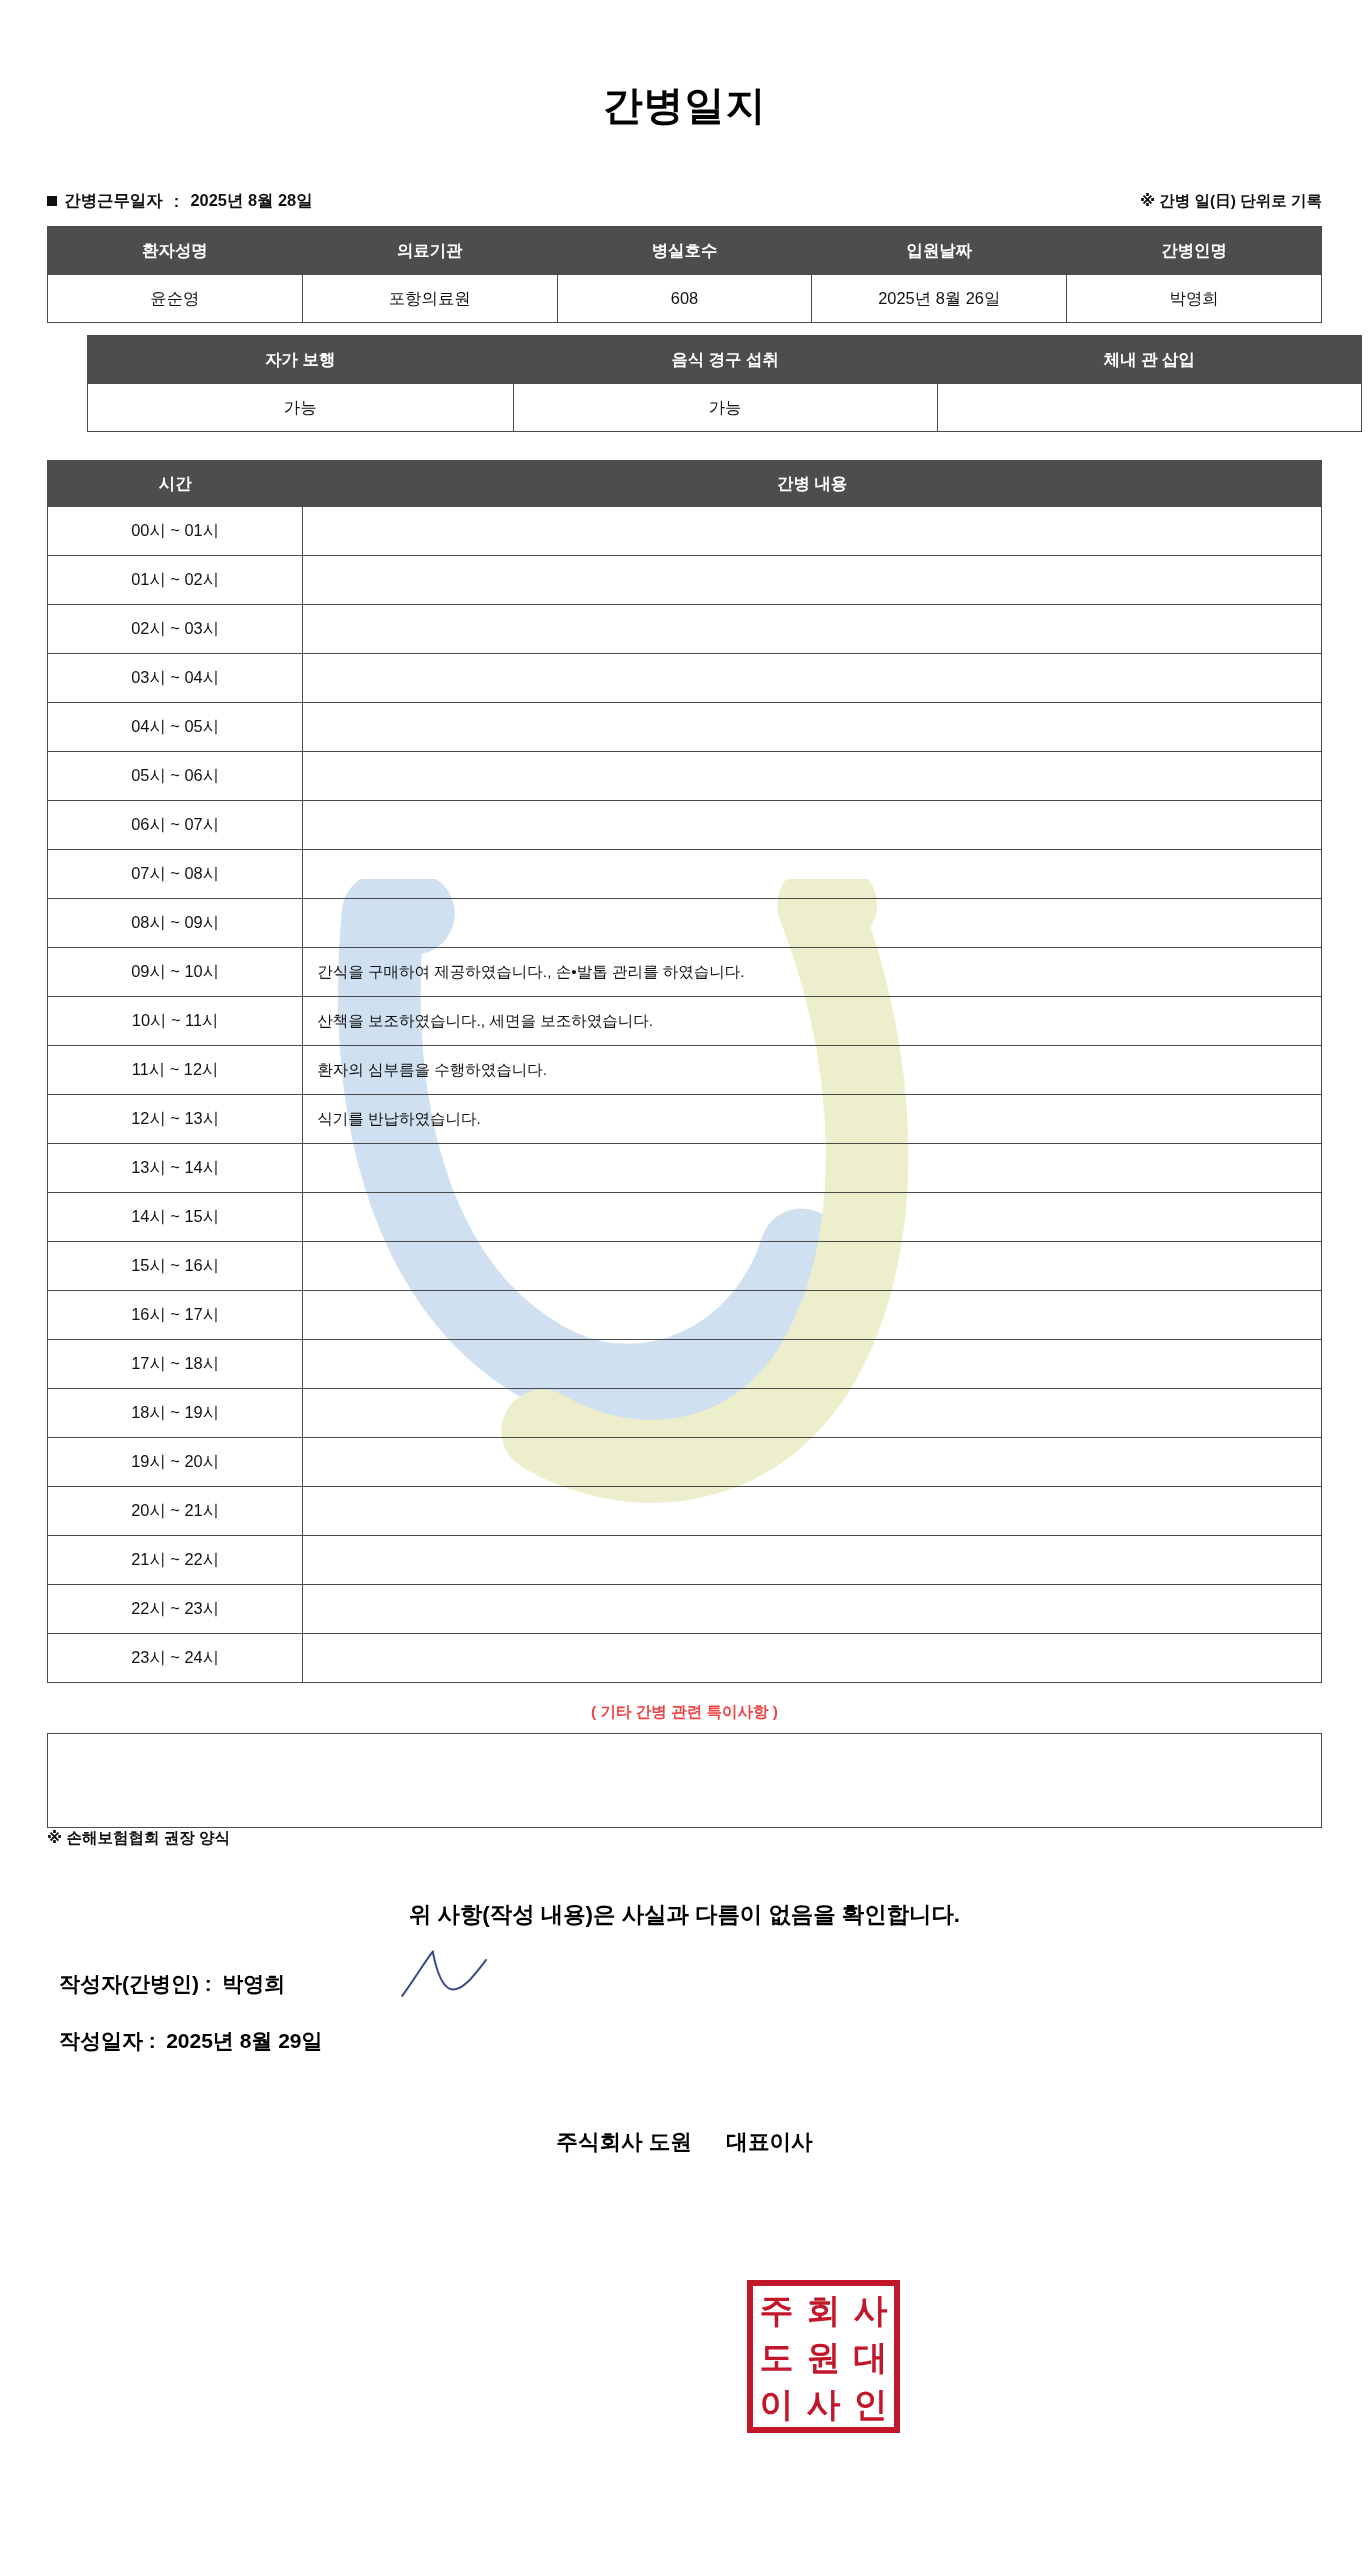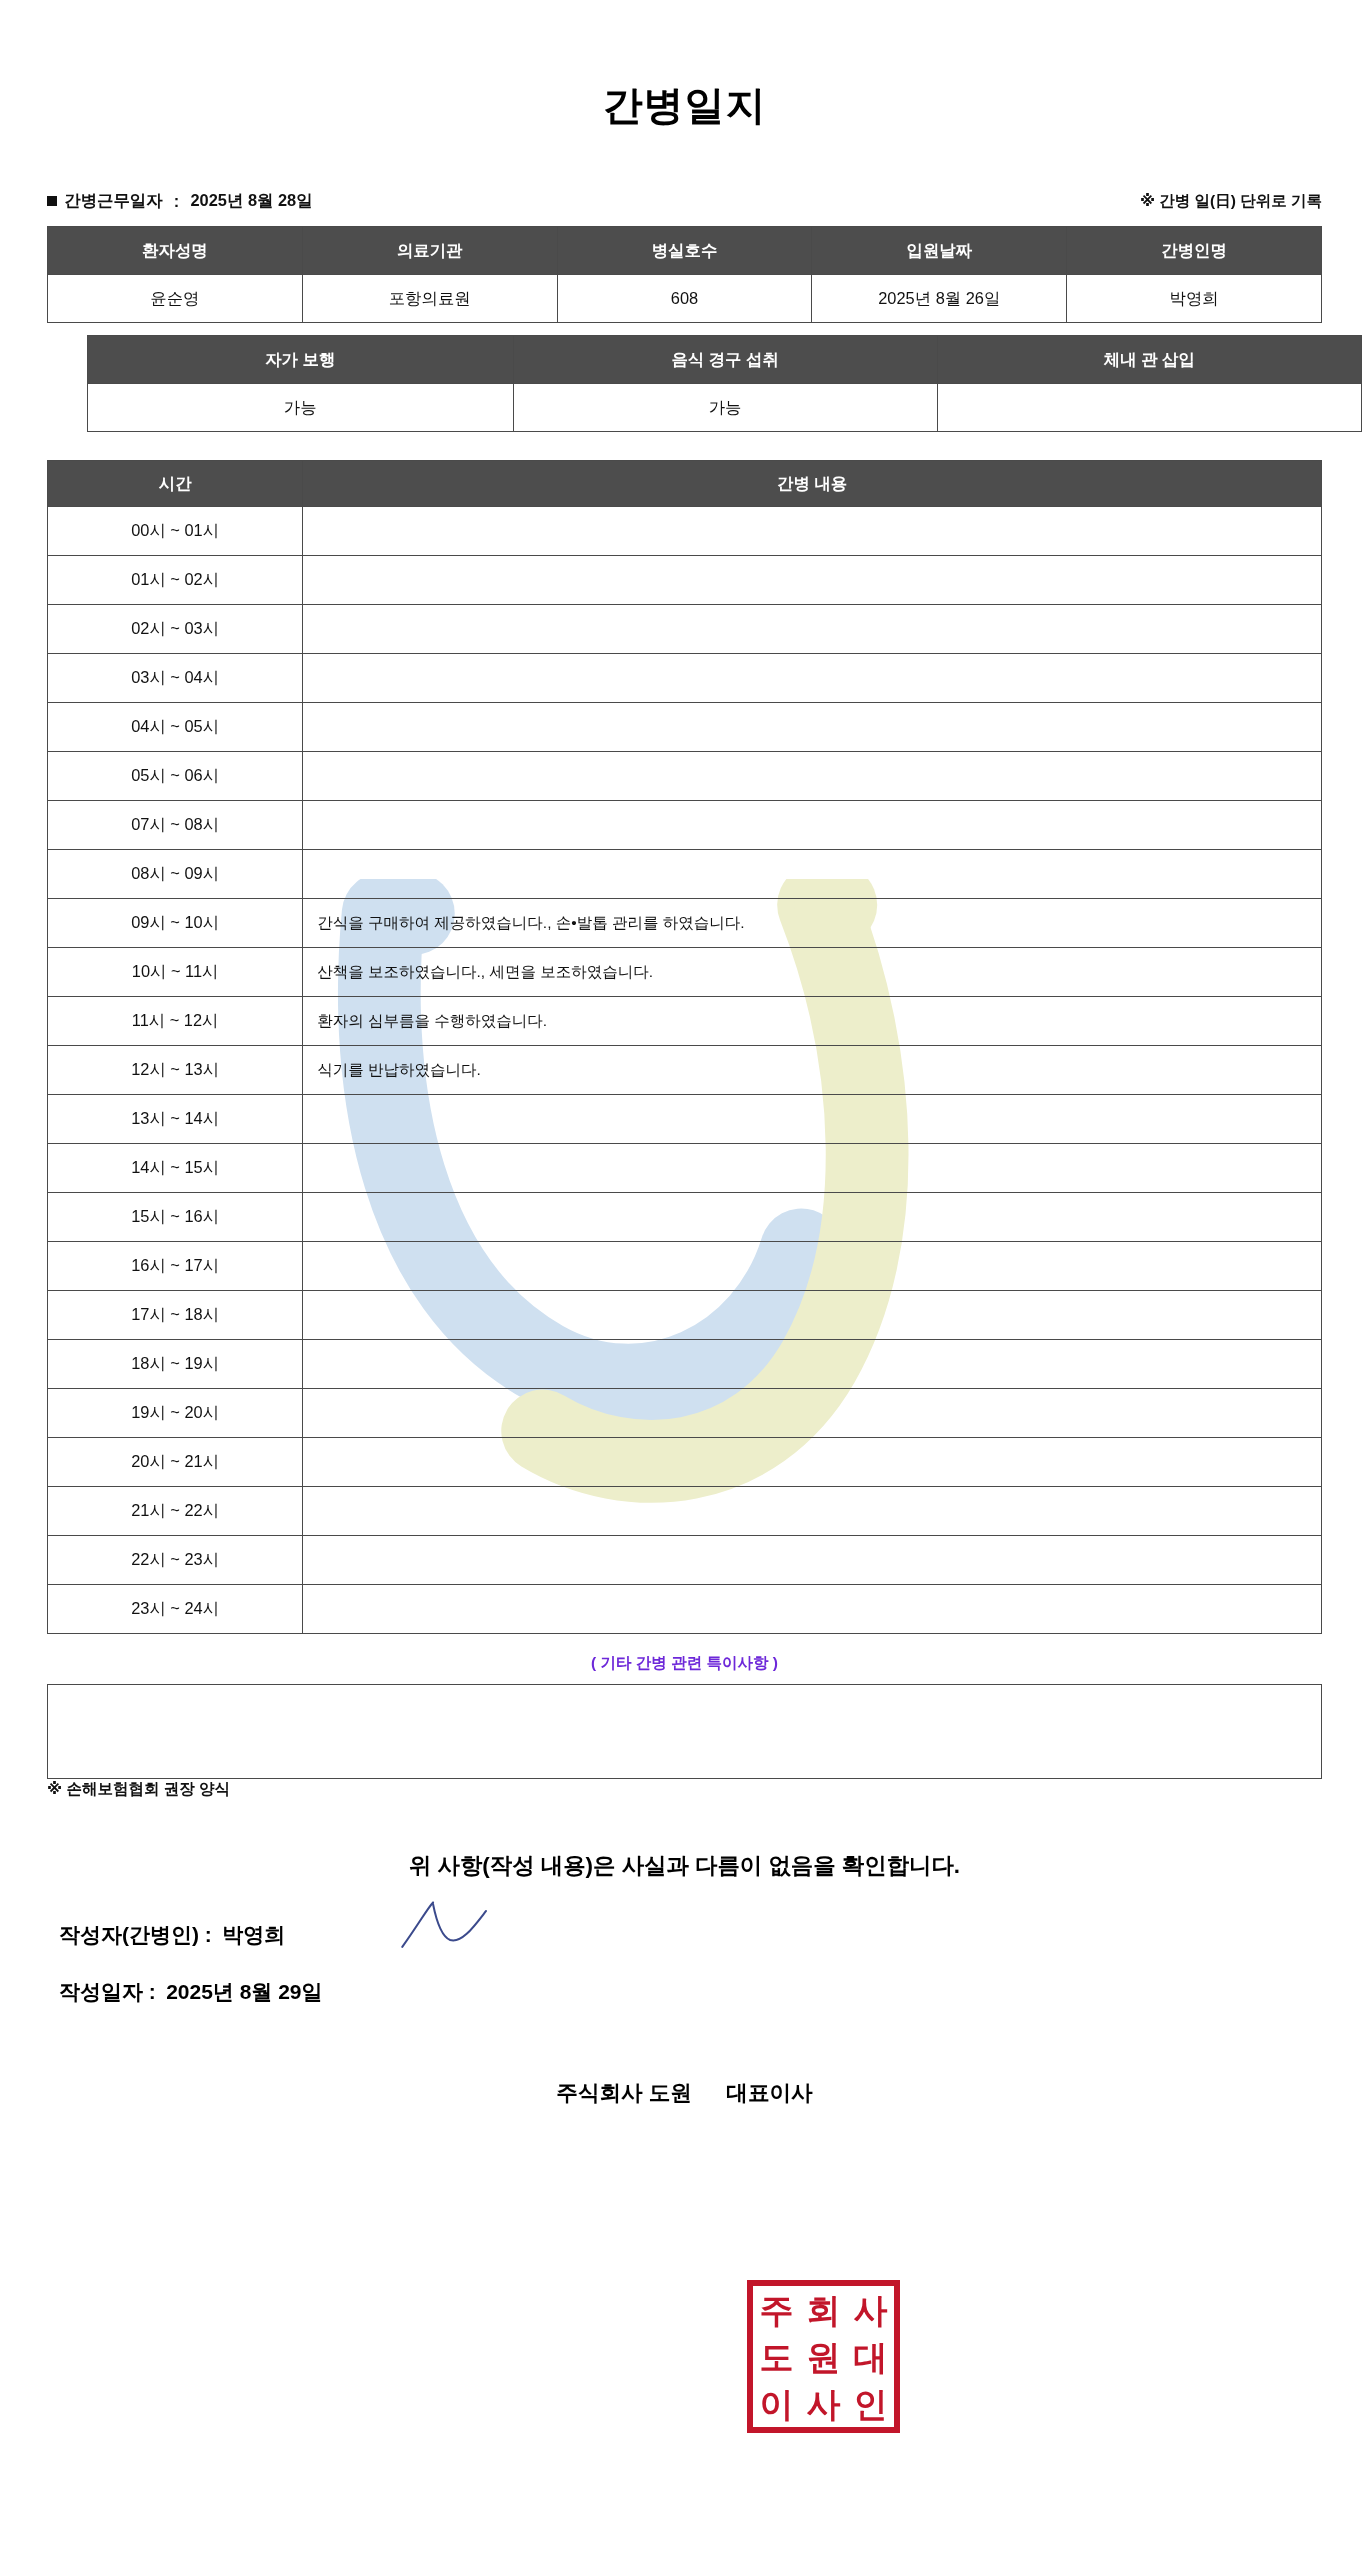--- a/index.html
+++ b/index.html
@@ -123,21 +123,21 @@
   .td-empty { background: #ffffff; }
 
   
   .notes-caption {
     position: relative;
     z-index: 2;
     text-align: center;
     font-size: 15.5px;
     font-weight: bold;
     margin-top: 19px;
-    color: #6d28d9;
+    color: #ef4444;
   }
   .notes-box {
     position: relative;
     z-index: 2;
     margin-top: 10.3px;
     height: 93px;
     border: 0.9px solid #4a4a4a;
     background: transparent;
   }
   .assoc-note {
@@ -303,20 +303,24 @@
       <tr>
           <td>03시 ~ 04시</td>
           <td class="cell-content"></td>
         </tr>
       <tr>
           <td>04시 ~ 05시</td>
           <td class="cell-content"></td>
         </tr>
       <tr>
           <td>05시 ~ 06시</td>
+          <td class="cell-content"></td>
+        </tr>
+      <tr>
+          <td>06시 ~ 07시</td>
           <td class="cell-content"></td>
         </tr>
       <tr>
           <td>07시 ~ 08시</td>
           <td class="cell-content"></td>
         </tr>
       <tr>
           <td>08시 ~ 09시</td>
           <td class="cell-content"></td>
         </tr>

